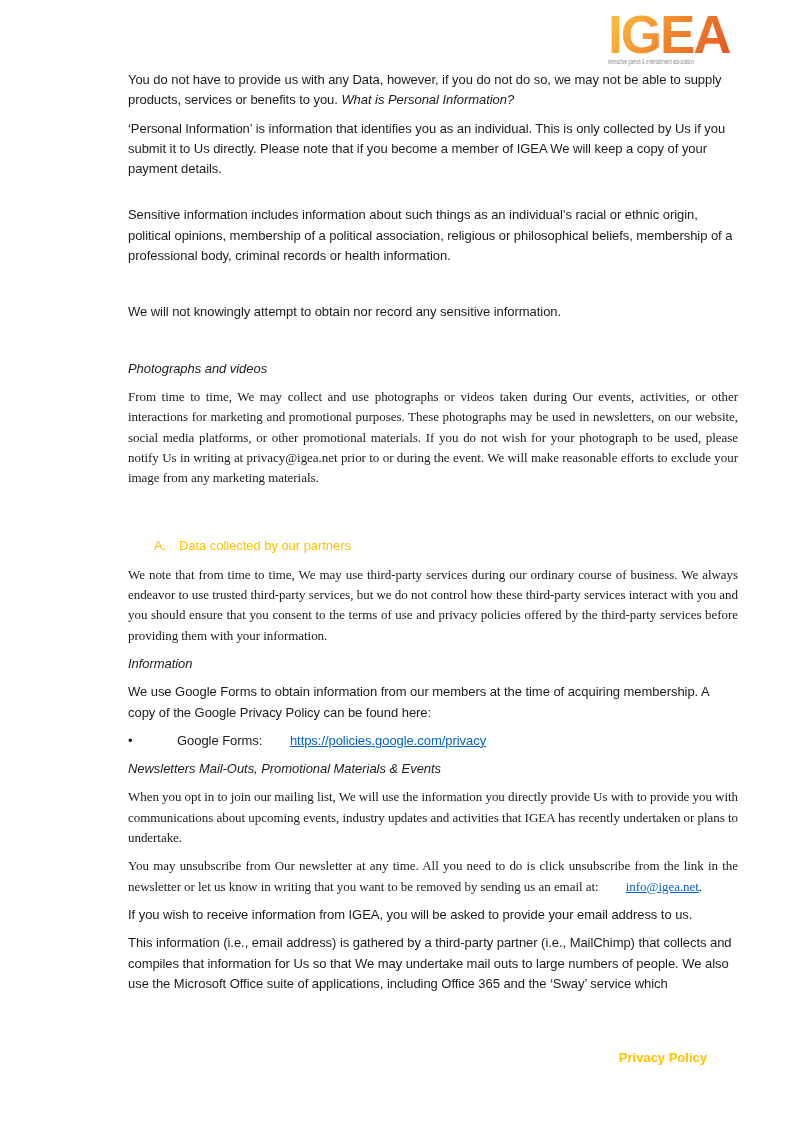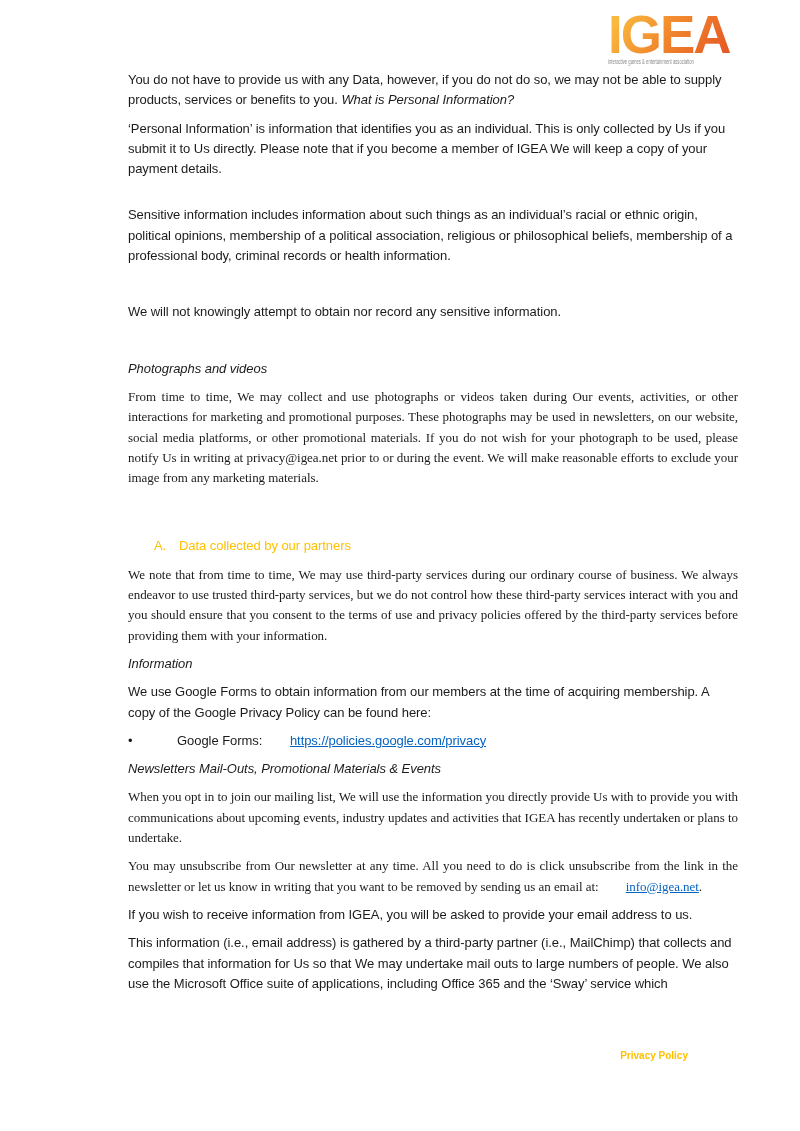--- a/index.html
+++ b/index.html
@@ -48,22 +48,22 @@
   .bullet{display:flex;}
   .bullet .bmark{flex:0 0 49px;width:49px;}
   .bullet .bcontent{flex:1;}
   .spacer{width:100%;}
   .spacer.sm{height:18px;}
   .spacer.md{height:28px;}
   .spacer.lg{height:40px;}
   a{color:var(--link-blue,#0563C1);text-decoration:underline;cursor:pointer;padding-left:24px;}
   
   .footer{
-    position:absolute;top:1050px;right:112px;
-    font-size:10px;font-weight:bold;
+    position:absolute;top:1050px;right:93px;
+    font-size:13px;font-weight:bold;
     color:var(--accent-gold,#FFC000);
   }
 </style>
 </head>
 <body>
 
 <div class="page">
 
   <div class="logo">
     <div class="logo-text">IGEA</div>

